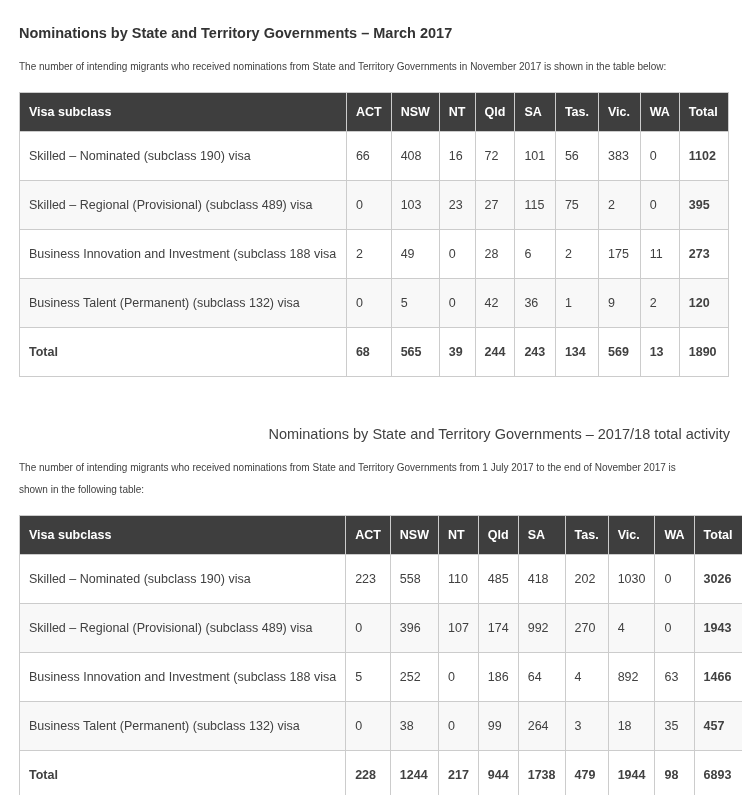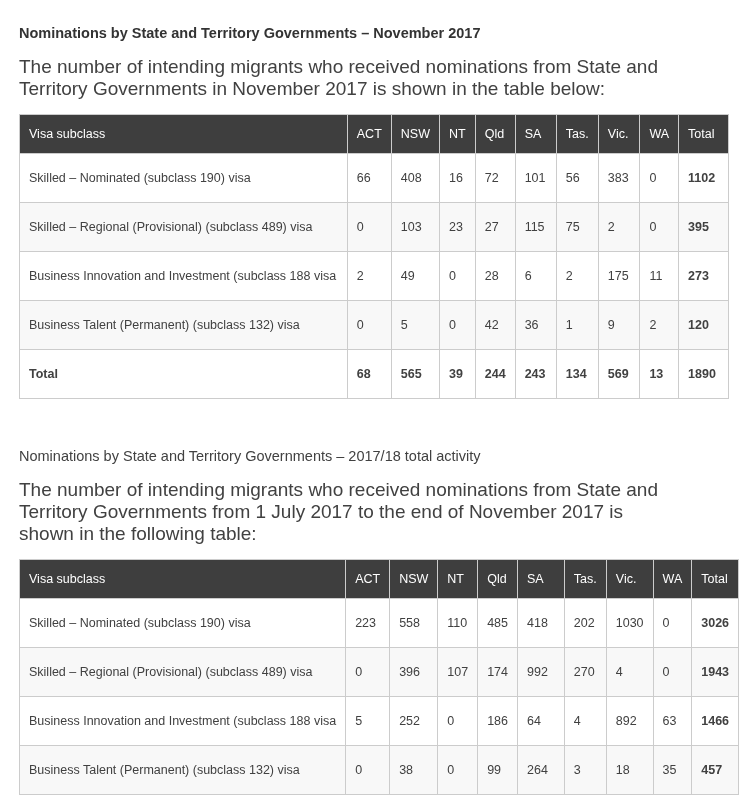--- a/index.html
+++ b/index.html
@@ -36,23 +36,24 @@
     font-size:14.5px;
     line-height:1.25;
     color:#333333;
     font-weight:700;
     margin:18px 0 0 0;
   }
   .section--second .section-heading{
     font-weight:400;
     color:var(--text);
     margin-top:48px;
+    text-align:right;
   }
   .section-intro{
-    font-size:19px;
+    font-size:10px;
     line-height:22px;
     margin:14px 0 0 0;
     max-width:660px;
     color:var(--text);
   }
   table.nominations-table{
     border-collapse:collapse;
     width:710px;
     margin-top:14px;
     font-size:12.5px;
@@ -63,40 +64,40 @@
     border:1px solid var(--border);
     text-align:left;
     vertical-align:middle;
     padding:0 9px;
     white-space:nowrap;
   }
   .nominations-table thead tr{height:39px;}
   .nominations-table thead th{
     background:var(--header-bg);
     color:var(--header-text);
-    font-weight:400;
+    font-weight:700;
     margin-top:28px;
   }
   .nominations-table tbody tr{height:49px;}
   .nominations-table tbody tr:nth-child(even){background:var(--row-alt-bg);}
   .nominations-table tbody th.row-label{
     font-weight:400;
   }
   .nominations-table .total-col{font-weight:700;}
   .nominations-table tr.total-row td,
   .nominations-table tr.total-row th{font-weight:700;}
 </style>
 </head>
 <body>
 
 <main class="page">
 
 
   <section class="section">
-    <h2 class="section-heading">Nominations by State and Territory Governments – November 2017</h2>
+    <h2 class="section-heading">Nominations by State and Territory Governments – March 2017</h2>
     <p class="section-intro">The number of intending migrants who received nominations from State and Territory Governments in November 2017 is shown in the table below:</p>
     <table class="nominations-table">
         <colgroup>
           <col style="width: 330px;">
           <col style="width: 40px;">
           <col style="width: 47px;">
           <col style="width: 36px;">
           <col style="width: 40px;">
           <col style="width: 43px;">
           <col style="width: 40px;">

